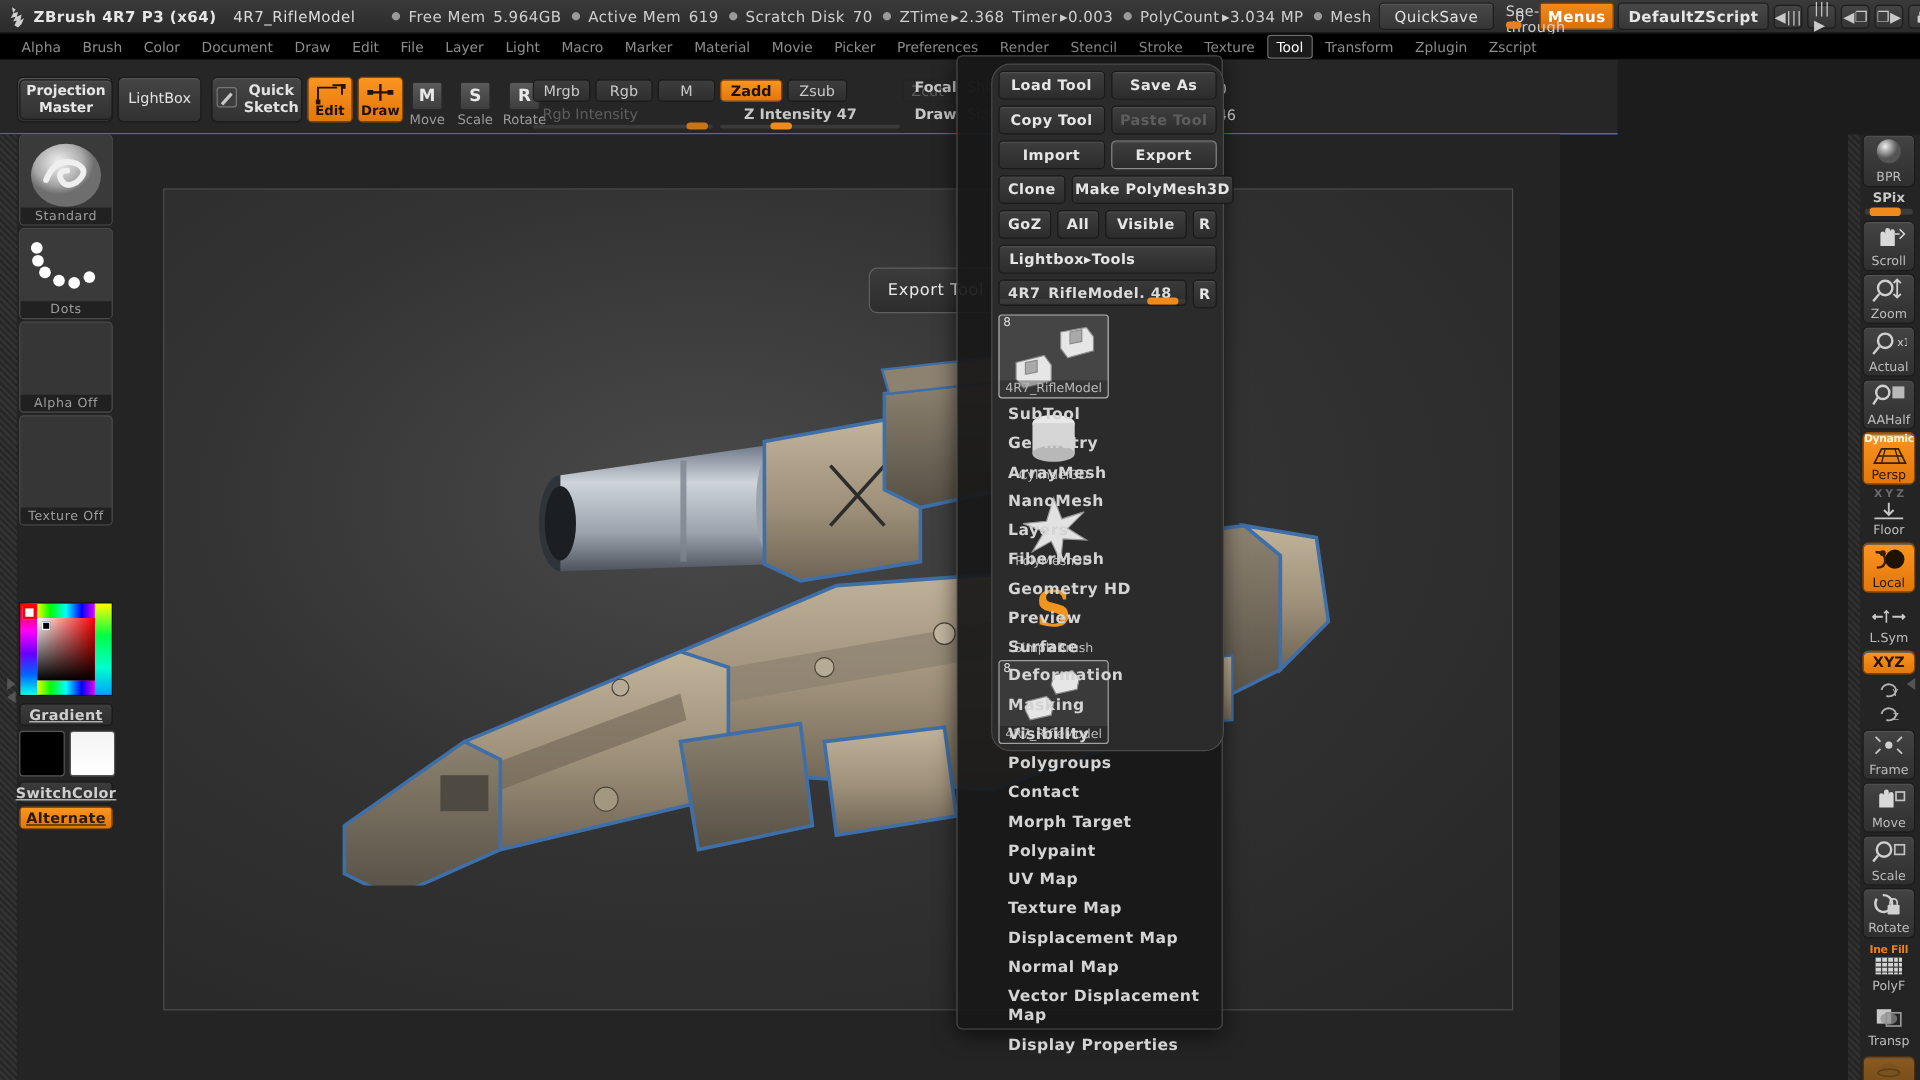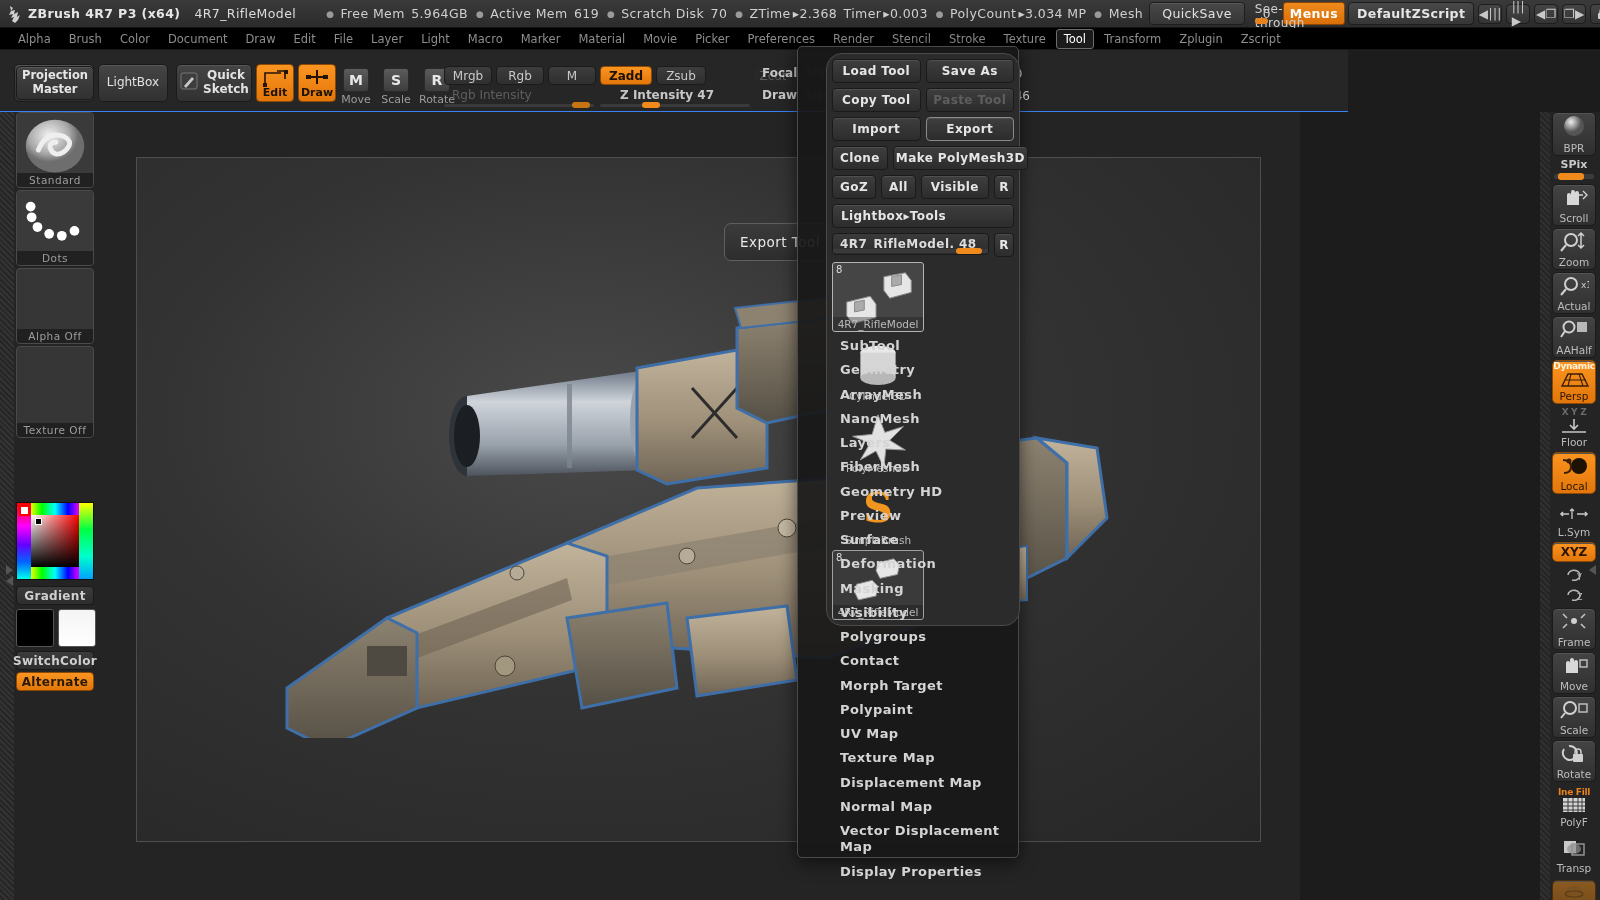--- a/index.html
+++ b/index.html
@@ -152,21 +152,21 @@
   #picker .sv{ position:absolute; left:14px; top:12px; width:48px; height:52px;
     background:linear-gradient(to top,#000,rgba(0,0,0,0)),linear-gradient(to right,#fff,#f00);}
   #picker .mk1{ position:absolute; left:2px; top:2px; width:11px; height:11px;
     border:2px solid #ff0000; background:#fff; }
   #picker .mk2{ position:absolute; left:18px; top:15px; width:7px; height:7px;
     border:1.5px solid #fff; background:#000; }
   .lbtn{
     position:absolute; left:16px; width:78px; height:19px;
     background:linear-gradient(#3c3c3c,#2d2d2d); border:1px solid #1a1a1a;
     border-radius:4px; color:#cfcfcf; font-size:12px; font-weight:bold;
-    display:flex; align-items:center; justify-content:center; letter-spacing:.3px;
+    display:flex; align-items:center; justify-content:center; letter-spacing:.3px;text-decoration:underline;
   }
   .lbtn.orange{ background:linear-gradient(#fb9521,#e2760a); border-color:#8d4a04;
     color:#2a1a05; }
   .colbox{ position:absolute; width:38px; height:38px; border-radius:3px; }
 
   
   #canvas{
     position:absolute; left:100px; top:112px; width:1200px; height:788px;
     background:#242424;
   }

